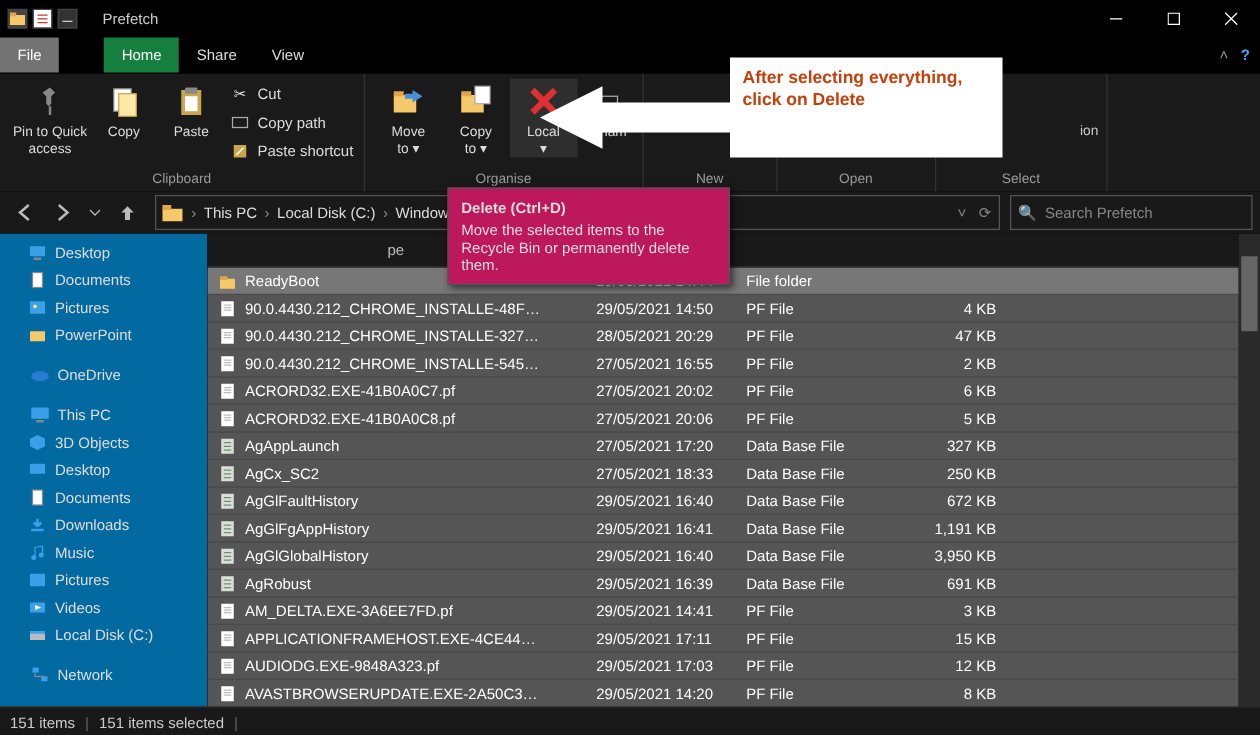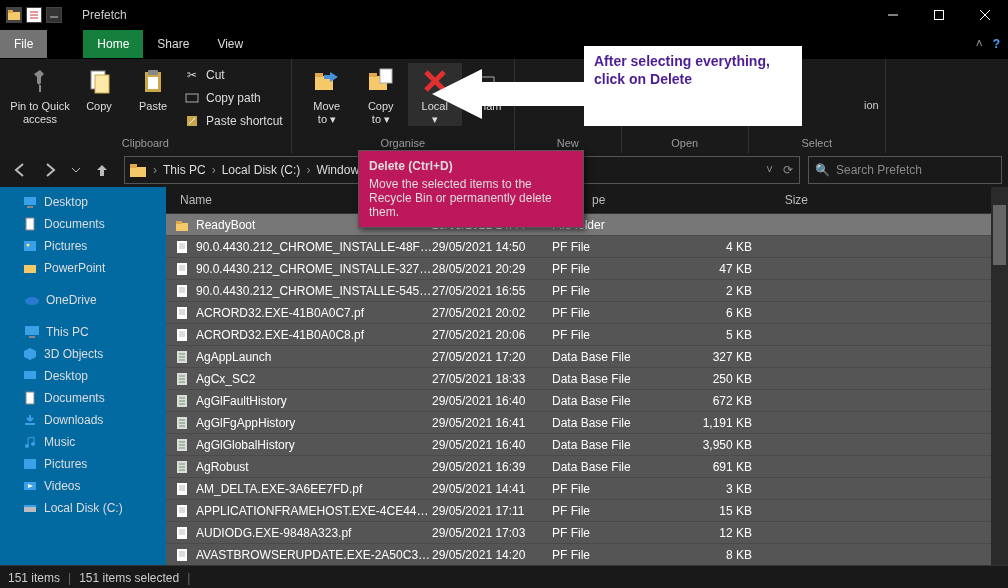--- a/index.html
+++ b/index.html
@@ -42,31 +42,31 @@
   .colhead .c{padding:0 8px;}
   .c-name{width:260px;}
   .c-date{width:120px;}
   .c-type{width:120px;}
   .c-size{width:80px;text-align:right;}
   .rows{flex:1;overflow:hidden;}
   .row{height:21px;display:flex;align-items:center;background:#555;color:#fff;font-size:12px;border-bottom:1px solid #4a4a4a;}
   .row.first{background:#777;}
   .row .fic{width:16px;height:16px;margin:0 6px 0 8px;display:flex;align-items:center;justify-content:center;}
   .row .rname{width:236px;white-space:nowrap;overflow:hidden;text-overflow:ellipsis;}
-  .row .rdate{width:120px;}
+  .row .rdate{width:120px;margin-left:45px;}
   .row .rtype{width:120px;}
   .row .rsize{width:80px;text-align:right;}
   .scrollbar{width:17px;background:#2a2a2a;position:relative;}
   .scrollthumb{position:absolute;top:18px;left:2px;right:2px;height:60px;background:#666;}
   .statusbar{height:24px;background:#191919;display:flex;align-items:center;color:#ccc;padding:0 8px;font-size:12px;border-top:1px solid #333;}
   .statusbar .sep{margin:0 8px;color:#666;}
   .tooltip{position:absolute;left:358px;top:150px;width:204px;background:#be185d;border:1px solid #555;padding:8px 10px;color:#ddd;font-size:12px;z-index:50;box-shadow:2px 2px 6px rgba(0,0,0,.6);}
   .tooltip .tt-title{font-weight:bold;margin-bottom:4px;}
   .callout{position:absolute;left:432px;top:46px;width:370px;height:86px;z-index:60;}
-  .callout .box{position:absolute;right:0;top:0;width:218px;height:80px;background:#fff;color:#4c1d95;font-weight:bold;font-size:14px;padding:6px 10px;line-height:18px;box-sizing:border-box;}
+  .callout .box{position:absolute;right:0;top:0;width:218px;height:80px;background:#fff;color:#c2410c;font-weight:bold;font-size:14px;padding:6px 10px;line-height:18px;box-sizing:border-box;}
   .arrow{position:absolute;left:0;top:18px;}
   svg{display:block;}
 </style>
 </head>
 <body>
 
 <div class="titlebar">
   <div class="ticons">
     <div class="ticon">
         <svg width="14" height="14">
@@ -400,25 +400,34 @@
     <div class="sideitem">
         <span class="sic">
           <svg width="14" height="14">
             <rect x="1" y="4" width="12" height="7" fill="#bbb"></rect>
             <rect x="1" y="4" width="12" height="2" fill="#3aa0e8"></rect>
           </svg>
         </span>
         <span>Local Disk (C:)</span>
       </div>
     <div style="height:10px"></div>
+    <div class="sideitem root">
+        <span class="sic">
+          <svg width="16" height="16">
+            <rect x="2" y="2" width="5" height="4" fill="#3aa0e8"></rect>
+            <rect x="9" y="9" width="5" height="4" fill="#3aa0e8"></rect>
+            <path d="M4 6v3h7" stroke="#888" fill="none"></path>
+          </svg>
+        </span>
+        <span>Network</span>
+      </div>
   </div>
 
   <div class="filepane">
     <div class="colhead">
-      <div class="c c-name" style="padding-left:14px;">Name</div>
       <div class="c c-date"></div>
       <div class="c c-type">pe</div>
       <div class="c c-size">Size</div>
     </div>
     <div class="rows" id="rows">
         <div class="row first">
           <span class="fic">
             <svg width="14" height="14">
               <rect x="1" y="5" width="12" height="8" fill="#f5c869"></rect>
               <rect x="1" y="3" width="6" height="3" fill="#e0a84a"></rect>

